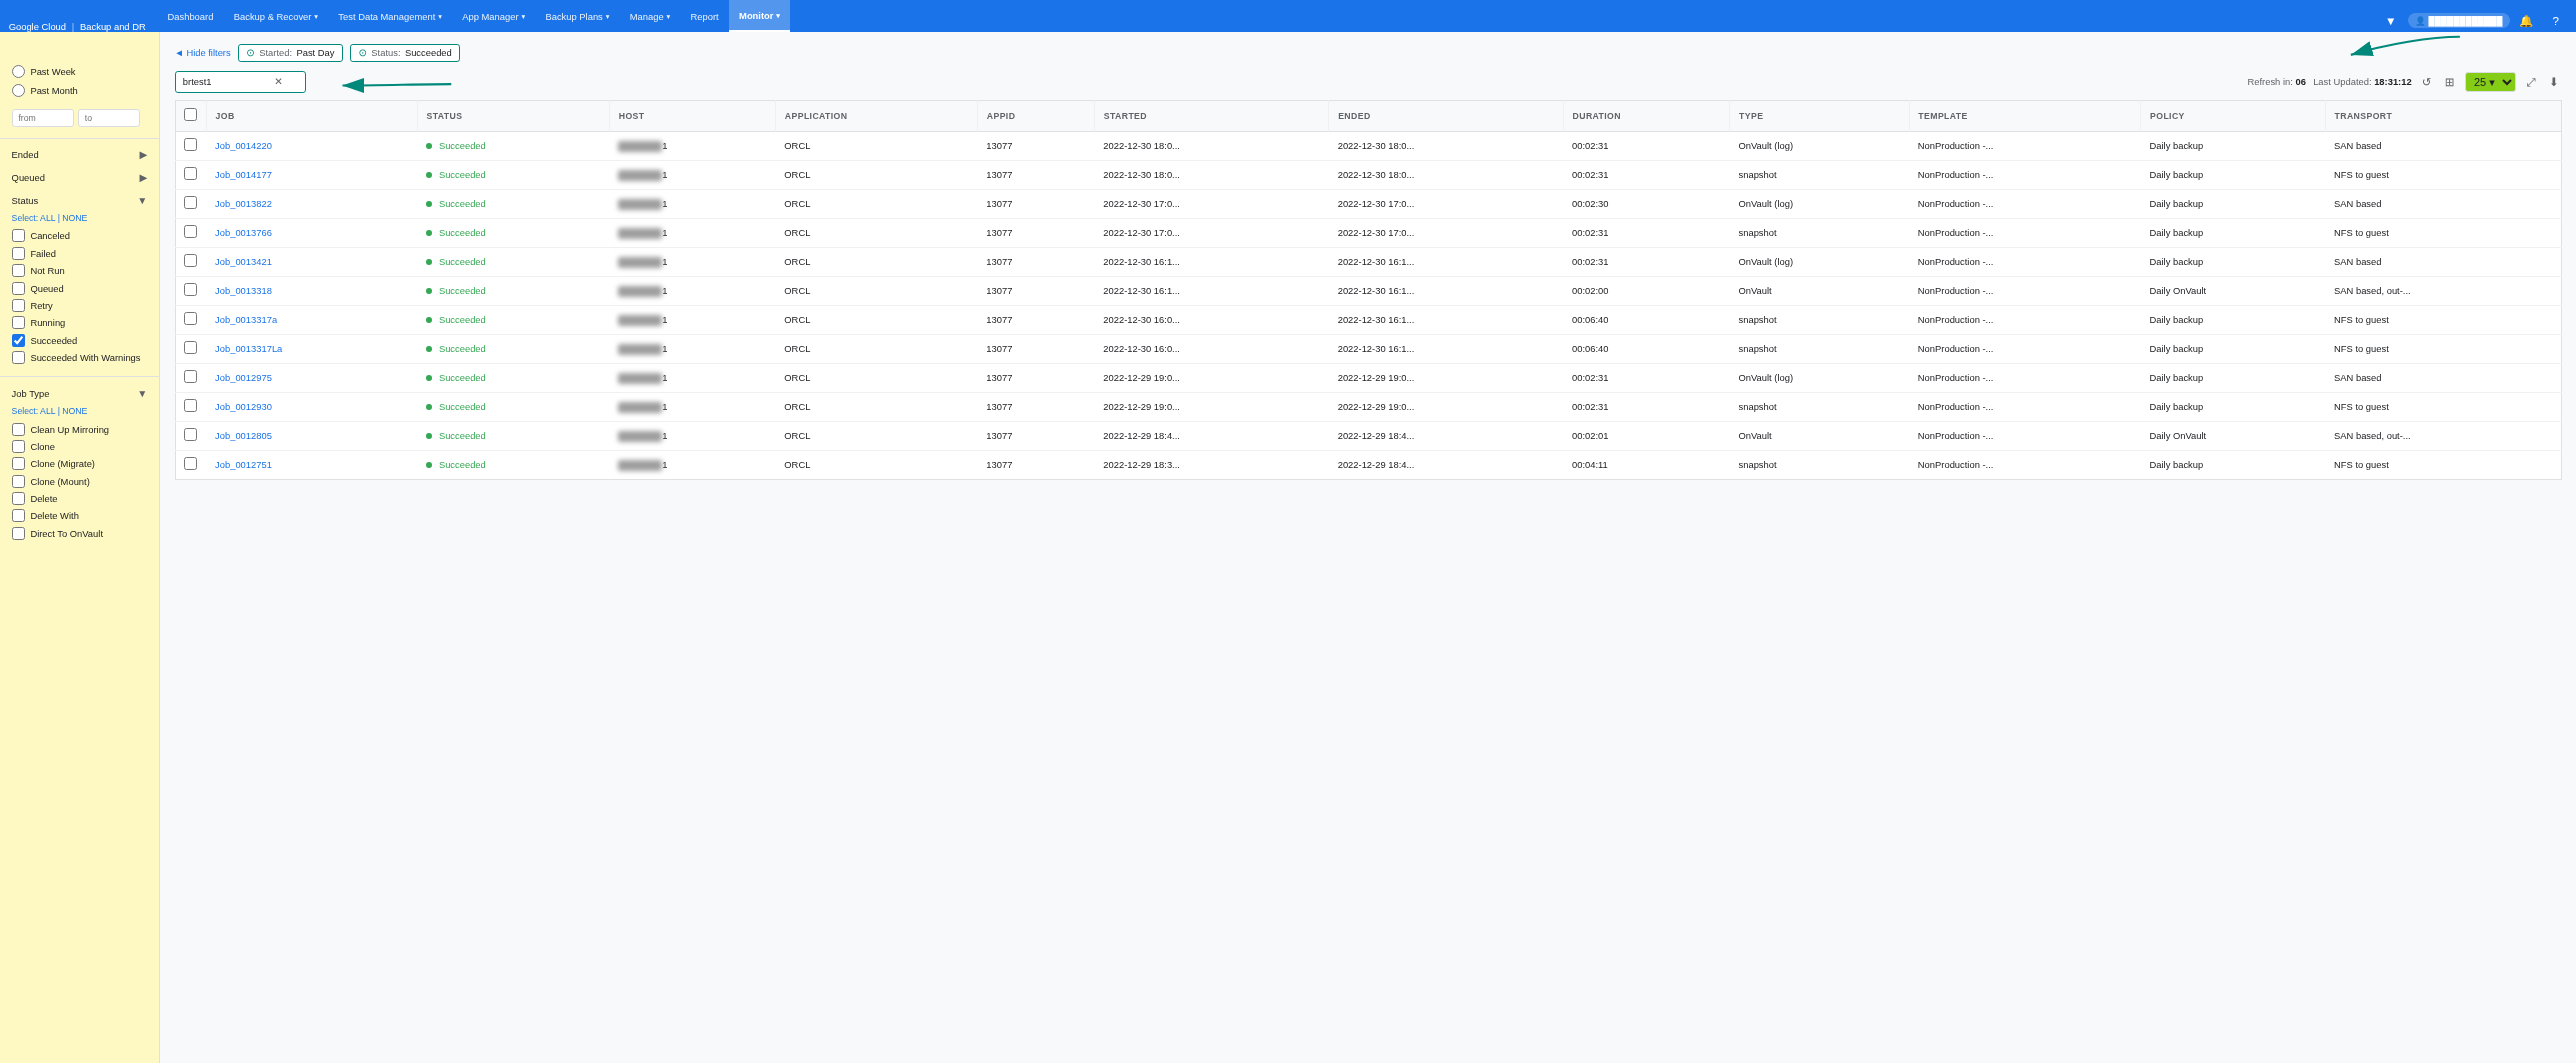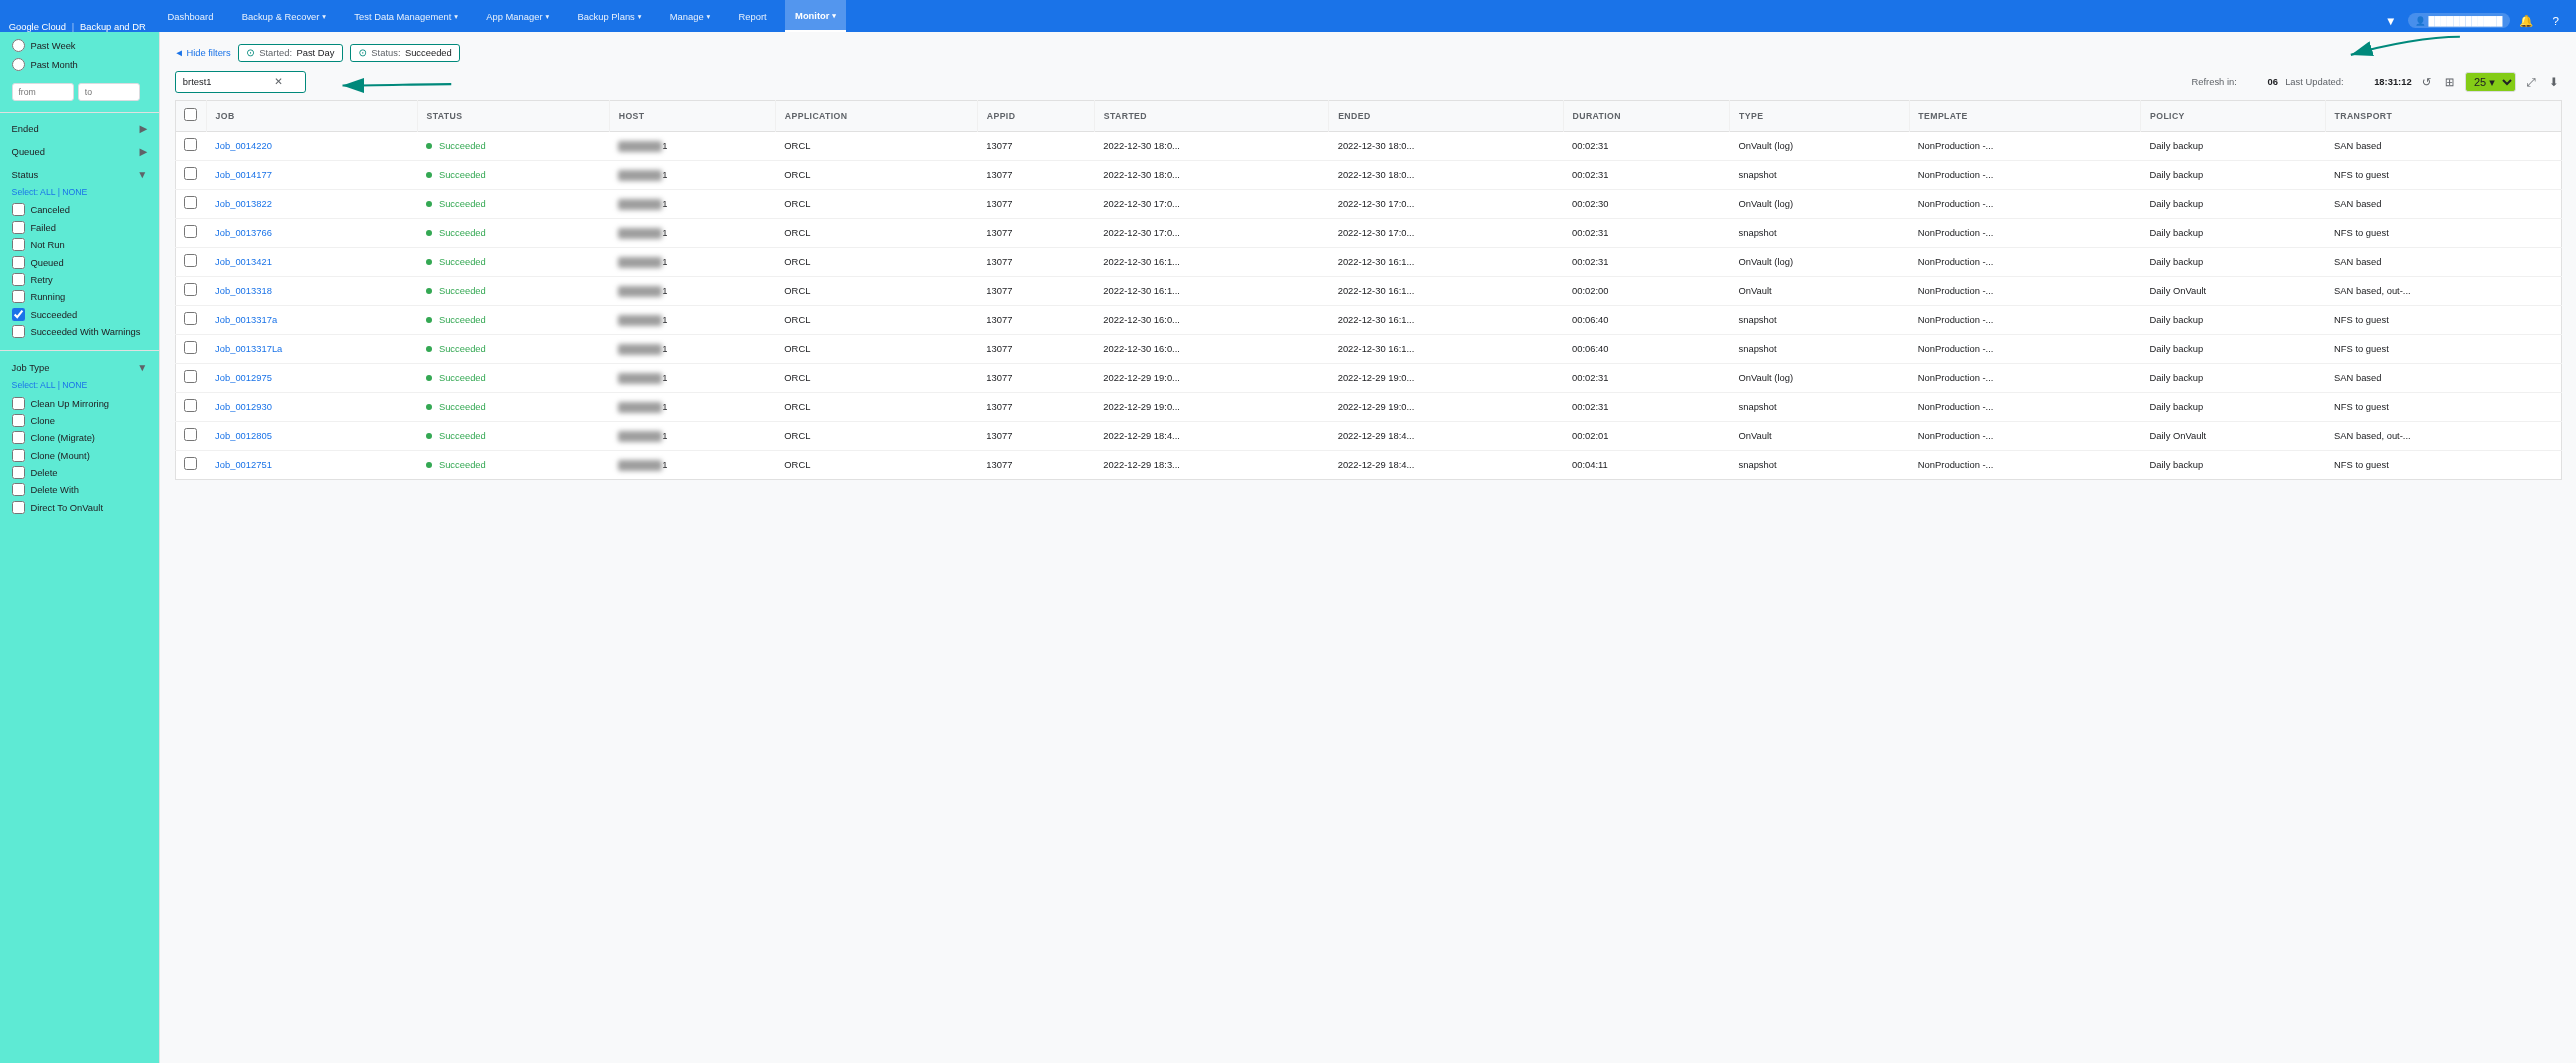--- a/index.html
+++ b/index.html
@@ -23,21 +23,21 @@
       color: white;
       font-size: 9.4px;
       font-weight: 500;
       margin-right: 11.6px;
       white-space: nowrap;
     }
     .nav-menu {
       display: flex;
       align-items: center;
       flex: 1;
-      gap: 8px;
+      gap: 0;
     }
     .nav-item {
       color: white;
       font-size: 9.4px;
       padding: 0 10.2px;
       height: 32px;
       display: flex;
       align-items: center;
       cursor: pointer;
       white-space: nowrap;
@@ -80,23 +80,23 @@
     
     .main-layout {
       display: flex;
       height: calc(100vh - 32px);
     }
 
     
     .sidebar {
       width: 160px;
       min-width: 160px;
-      background: #5eead4;
+      background: #fef9c3;
       border-right: 0.7px solid #e0e0e0;
-      padding: 0 0;
+      padding: 26px 0;
       overflow-y: auto;
       font-size: 9.4px;
     }
     .sidebar-radio-group {
       padding: 4.4px 11.6px;
     }
     .sidebar-radio {
       display: flex;
       align-items: center;
       gap: 5.8px;
@@ -226,21 +226,21 @@
     }
     .toolbar-right {
       display: flex;
       align-items: center;
       gap: 7.3px;
       margin-left: auto;
       font-size: 9.4px;
       color: #5f6368;
     }
     .refresh-info { font-size: 9.4px; color: #5f6368; }
-    .refresh-info strong { color: #202124; margin-left: 28px; }
+    .refresh-info strong { color: #202124; }
     .toolbar-icon-btn {
       color: #5f6368;
       cursor: pointer;
       font-size: 11.6px;
       padding: 2.9px;
       border-radius: 2.9px;
       display: flex;
       align-items: center;
     }
     .page-size-select {

